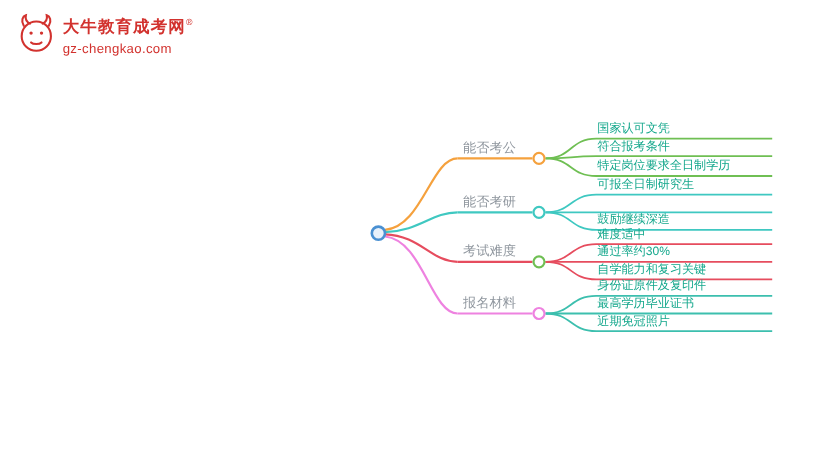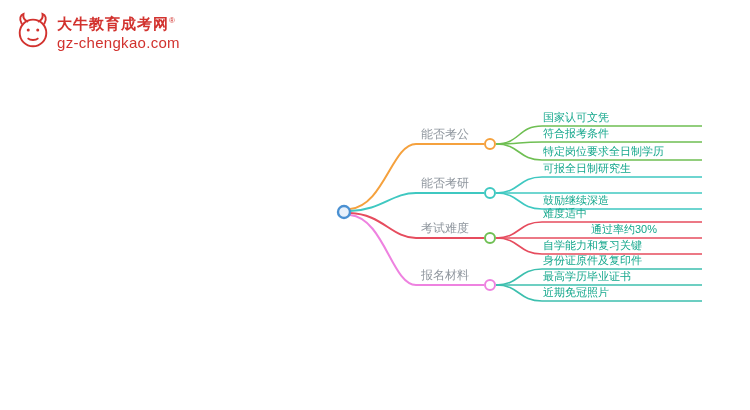--- a/index.html
+++ b/index.html
@@ -8,21 +8,21 @@
   .wires{position:absolute;left:0;top:0;width:750px;height:410px;}
   .lbl{position:absolute;white-space:nowrap;}
   .root-label{color:#8b929a;font-size:13px;line-height:15px;width:300px;text-align:right;}
   .branch-label{color:#8f969e;font-size:12px;line-height:14px;}
   .sub-label{color:#14a78c;font-size:11px;line-height:13px;}
   .logo{position:absolute;left:14px;top:12px;display:flex;align-items:flex-start;}
   .logo-icon{width:38px;height:38px;}
   .logo-text{margin-left:5px;}
   .brand{color:#d2322e;font-size:15px;font-weight:bold;letter-spacing:1px;line-height:18px;}
   .tm{font-size:8px;vertical-align:super;color:#d2322e;font-weight:normal;}
-  .domain{color:#d2322e;font-size:15px;line-height:14px;margin-top:3px;letter-spacing:0.3px;text-align:right;}
+  .domain{color:#d2322e;font-size:12px;line-height:14px;margin-top:3px;letter-spacing:0.3px;}
 </style>
 </head>
 <body>
 
 <div class="stage">
 
   <svg class="wires" viewBox="0 0 750 410" xmlns="http://www.w3.org/2000/svg">
 
     <path d="M350,209 C384,206 392,144 416,144" stroke="#f5a13d" stroke-width="2" fill="none"></path>
     <path d="M350,211 C382,210 392,193 416,193" stroke="#3fc8c1" stroke-width="2" fill="none"></path>
@@ -80,20 +80,20 @@
   <div class="lbl branch-label" style="left:421px;top:268px;">报名材料</div>
 
   <div class="lbl sub-label" style="left:543px;top:111px;">国家认可文凭</div>
   <div class="lbl sub-label" style="left:543px;top:127px;">符合报考条件</div>
   <div class="lbl sub-label" style="left:543px;top:145px;">特定岗位要求全日制学历</div>
 
   <div class="lbl sub-label" style="left:543px;top:162px;">可报全日制研究生</div>
   <div class="lbl sub-label" style="left:543px;top:194px;">鼓励继续深造</div>
 
   <div class="lbl sub-label" style="left:543px;top:207px;">难度适中</div>
-  <div class="lbl sub-label" style="left:543px;top:223px;margin-left:48px;">通过率约30%</div>
+  <div class="lbl sub-label" style="left:543px;top:223px;">通过率约30%</div>
   <div class="lbl sub-label" style="left:543px;top:254px;">身份证原件及复印件</div>
 
   <div class="lbl sub-label" style="left:543px;top:239px;">自学能力和复习关键</div>
   <div class="lbl sub-label" style="left:543px;top:270px;text-align:right;">最高学历毕业证书</div>
   <div class="lbl sub-label" style="left:543px;top:286px;">近期免冠照片</div>
 
 </div>
 
 </body></html>

